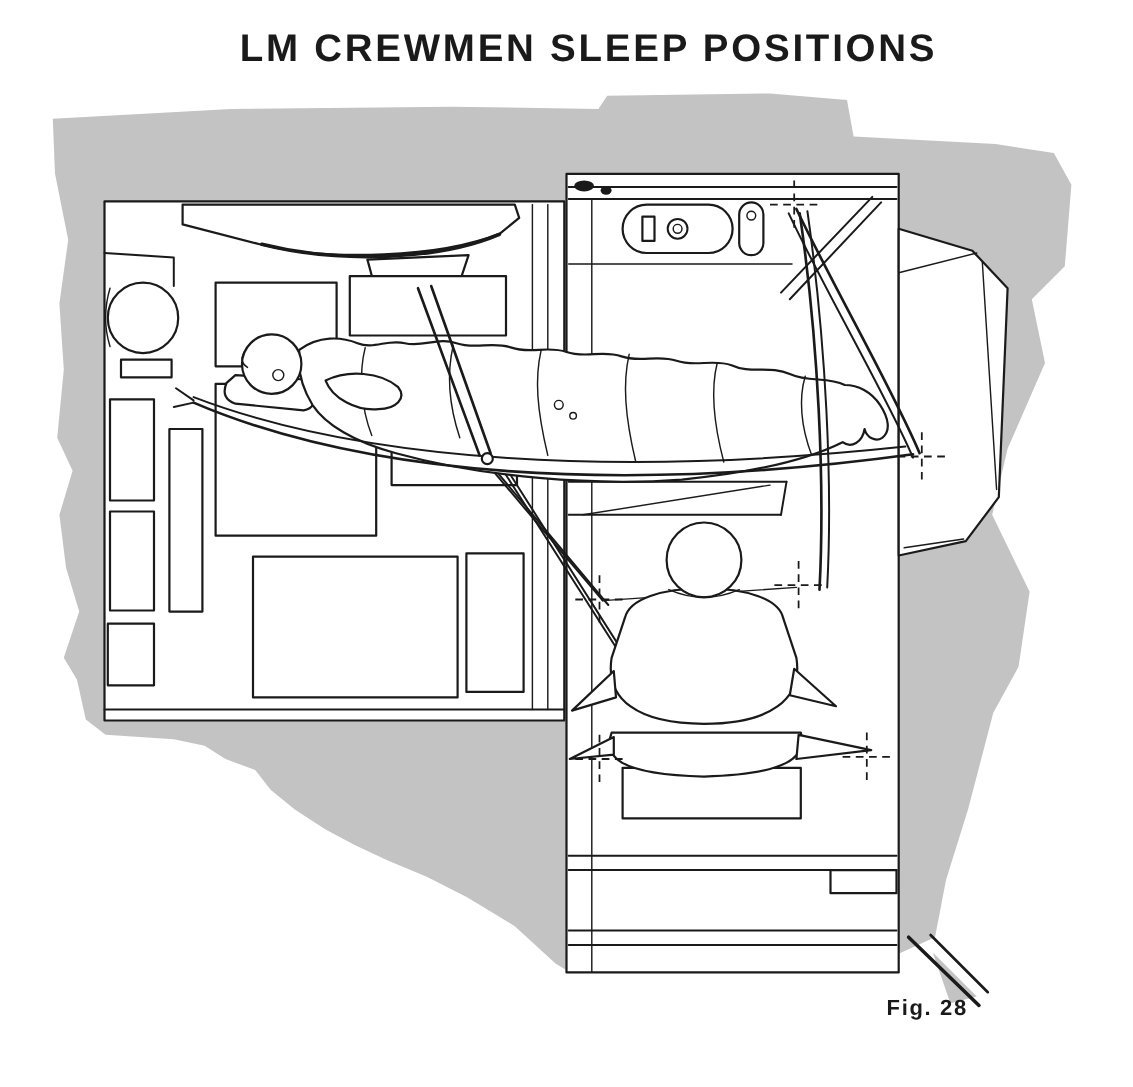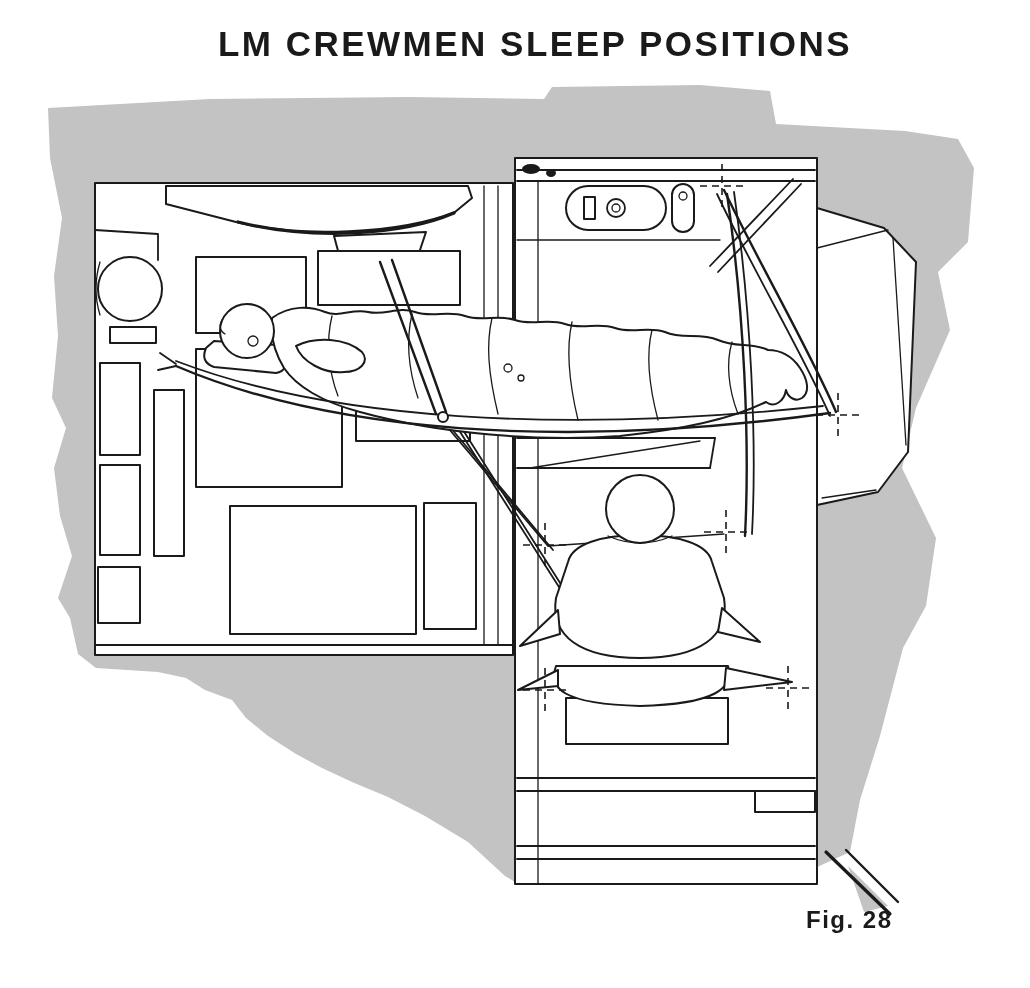--- a/index.html
+++ b/index.html
@@ -6,21 +6,21 @@
   html,body { margin:0; padding:0; background:#fff; }
   body { width:1030px; height:988px; font-family:"Liberation Sans", sans-serif; }
   .page { position:relative; width:1030px; height:988px; background:var(--paper); overflow:hidden; }
   .fig-title {
     position:absolute; top:24px; left:20px; width:100%;
     text-align:center; font-size:35px; font-weight:600;
     letter-spacing:2.5px; color:var(--ink); white-space:nowrap;
   }
   .fig-caption {
     position:absolute; left:806px; top:906px;
-    font-size:24px; font-weight:600; letter-spacing:1.5px; color:var(--ink);
+    font-size:20px; font-weight:600; letter-spacing:1.5px; color:var(--ink);
   }
   svg.art { position:absolute; left:0; top:0; }
   .shade { fill:var(--shade); stroke:none; }
   .paper-s { fill:var(--paper); stroke:var(--ink); stroke-width:2; stroke-linejoin:round; stroke-linecap:round; }
   .ln { stroke:var(--ink); fill:none; stroke-width:1.8; stroke-linejoin:round; stroke-linecap:round; }
   .ln2 { stroke-width:2.4; }
   .ln3 { stroke-width:3.2; }
   .thin { stroke-width:1.3; }
   .inkf { fill:var(--ink); stroke:none; }
   .cross { stroke:var(--ink); stroke-width:1.6; fill:none; stroke-dasharray:7 5; }

